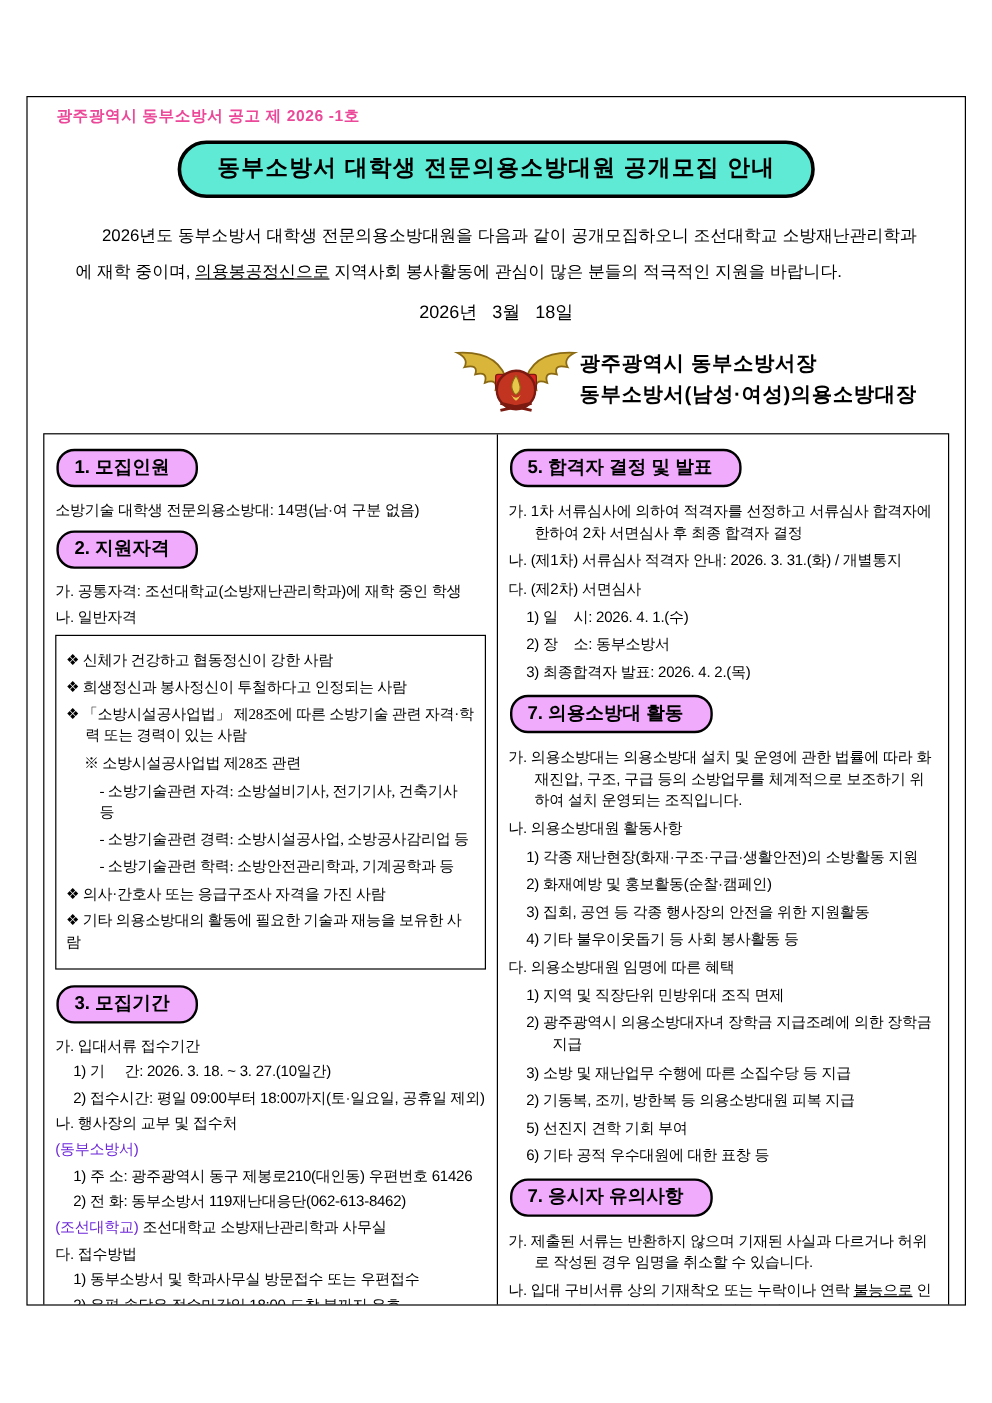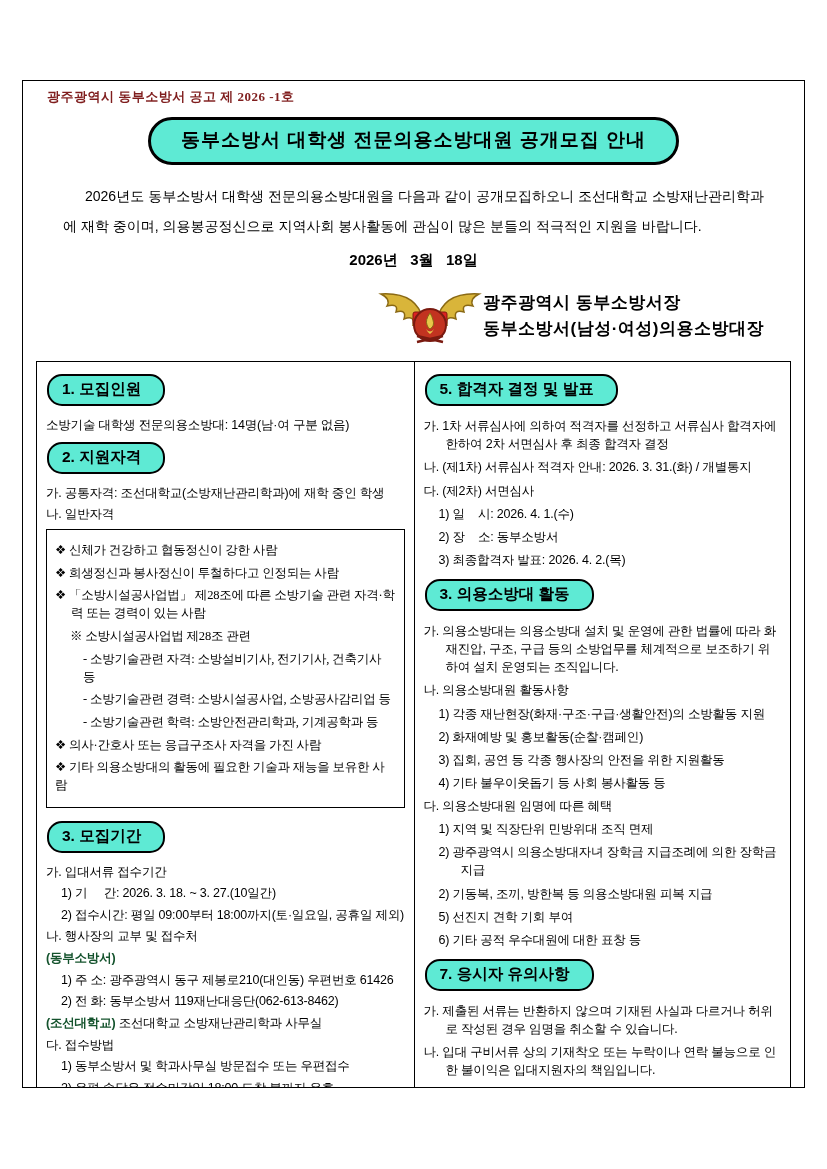--- a/index.html
+++ b/index.html
@@ -2,48 +2,48 @@
 <html><head>
 <meta charset="utf-8">
 <style>
   * { box-sizing: border-box; margin: 0; padding: 0; }
   html,body { width: 827px; height: 1169px; background: #ffffff; }
   body { font-family: "Liberation Sans", "DejaVu Sans", sans-serif; color: #000; position: relative; }
 
   .frame { position: absolute; left: 22px; top: 80px; width: 783px; height: 1008px;
            border: 1px solid #000; background: #fff; overflow: hidden; }
 
-  .notice-no { margin: 7px 0 0 24px; color: #7f1d1d; font-weight: bold; font-size: 13px; letter-spacing: 0.5px; font-family: Liberation Serif, serif; }
+  .notice-no { margin: 7px 0 0 24px; color: #ec4899; font-weight: bold; font-size: 13px; letter-spacing: 0.5px; }
 
   .banner-wrap { text-align: center; margin-top: 11px; }
   .banner { display: inline-block; background: #5eead4; border: 3px solid #000; border-radius: 28px;
             padding: 7px 30px 9px 30px; font-size: 19px; font-weight: bold; letter-spacing: 1px; }
 
   .intro { margin: 16px 40px 0 40px; font-size: 14px; line-height: 2.15; text-align: justify; text-indent: 22px; }
-  .u { }
+  .u { text-decoration: underline; }
 
-  .date { text-align: center; font-weight: bold; font-size: 15px; margin-top: 10px; }
+  .date { text-align: center; font-weight: normal; font-size: 15px; margin-top: 10px; }
 
   .sig-row { display: flex; align-items: center; justify-content: flex-end; margin: 14px 40px 0 0; }
   .sig-text { font-size: 17px; font-weight: bold; line-height: 1.55; letter-spacing: 0.5px; }
 
   .content { margin: 13px 13px 0 13px; height: 733px; border: 1px solid #000; display: flex; }
   .col { width: 50%; padding: 7px 9px 6px 9px; overflow: hidden; }
   .col.right { border-left: 1px solid #000; }
 
-  .badge { display: inline-block; background: #5eead4; border: 2px solid #000; border-radius: 15px;
+  .badge { display: inline-block; background: #f0abfc; border: 2px solid #000; border-radius: 15px;
            padding: 3px 22px 4px 13px; font-size: 15.5px; font-weight: bold; margin: 5px 0 6px 1px; }
 
   .ln { font-size: 12.5px; line-height: 1.45; margin: 3.5px 0; letter-spacing: -0.2px; }
   .right .ln { margin: 5px 0; }
   .ind1 { padding-left: 15px; }
   .ind2 { padding-left: 28px; }
   .hang { padding-left: 22px; text-indent: -22px; }
   .hang1 { padding-left: 37px; text-indent: -22px; }
-  .blue { color: #14532d; font-weight: bold; }
+  .blue { color: #6d28d9; font-weight: normal; }
 
   .rulebox { border: 1px solid #000; margin: 5px 0 8px 0; padding: 7px 8px 8px 8px; }
   .rulebox .ln { margin: 4.5px 0; font-family: Liberation Serif, serif; }
   .bhang { padding-left: 16px; text-indent: -16px; }
 </style>
 </head>
 <body>
 
 <div class="frame">
 
@@ -124,30 +124,31 @@
     <div class="col right">
 
       <div class="badge">5. 합격자 결정 및 발표</div>
       <div class="ln hang">가. 1차 서류심사에 의하여 적격자를 선정하고 서류심사 합격자에 한하여 2차 서면심사 후 최종 합격자 결정</div>
       <div class="ln hang">나. (제1차) 서류심사 적격자 안내: 2026. 3. 31.(화) / 개별통지</div>
       <div class="ln">다. (제2차) 서면심사</div>
       <div class="ln ind1">1) 일&nbsp;&nbsp;&nbsp;&nbsp;시: 2026. 4. 1.(수)</div>
       <div class="ln ind1">2) 장&nbsp;&nbsp;&nbsp;&nbsp;소: 동부소방서</div>
       <div class="ln ind1">3) 최종합격자 발표: 2026. 4. 2.(목)</div>
 
-      <div class="badge">3. 의용소방대 활동</div>
+      <div class="badge">7. 의용소방대 활동</div>
       <div class="ln hang">가. 의용소방대는 의용소방대 설치 및 운영에 관한 법률에 따라 화재진압, 구조, 구급 등의 소방업무를 체계적으로 보조하기 위하여 설치 운영되는 조직입니다.</div>
       <div class="ln">나. 의용소방대원 활동사항</div>
       <div class="ln ind1">1) 각종 재난현장(화재·구조·구급·생활안전)의 소방활동 지원</div>
       <div class="ln ind1">2) 화재예방 및 홍보활동(순찰·캠페인)</div>
       <div class="ln ind1">3) 집회, 공연 등 각종 행사장의 안전을 위한 지원활동</div>
       <div class="ln ind1">4) 기타 불우이웃돕기 등 사회 봉사활동 등</div>
       <div class="ln">다. 의용소방대원 임명에 따른 혜택</div>
       <div class="ln ind1">1) 지역 및 직장단위 민방위대 조직 면제</div>
       <div class="ln hang1">2) 광주광역시 의용소방대자녀 장학금 지급조례에 의한 장학금 지급</div>
+      <div class="ln ind1">3) 소방 및 재난업무 수행에 따른 소집수당 등 지급</div>
       <div class="ln ind1">2) 기동복, 조끼, 방한복 등 의용소방대원 피복 지급</div>
       <div class="ln ind1">5) 선진지 견학 기회 부여</div>
       <div class="ln ind1">6) 기타 공적 우수대원에 대한 표창 등</div>
 
       <div class="badge">7. 응시자 유의사항</div>
       <div class="ln hang">가. 제출된 서류는 반환하지 않으며 기재된 사실과 다르거나 허위로 작성된 경우 임명을 취소할 수 있습니다.</div>
       <div class="ln hang"><span>나. 입대 구비서류 상의 기재착오 또는 누락이나 연락 </span><span class="u">불능으로</span><span> 인한 불이익은 입대지원자의 책임입니다.</span></div>
       
 
       

